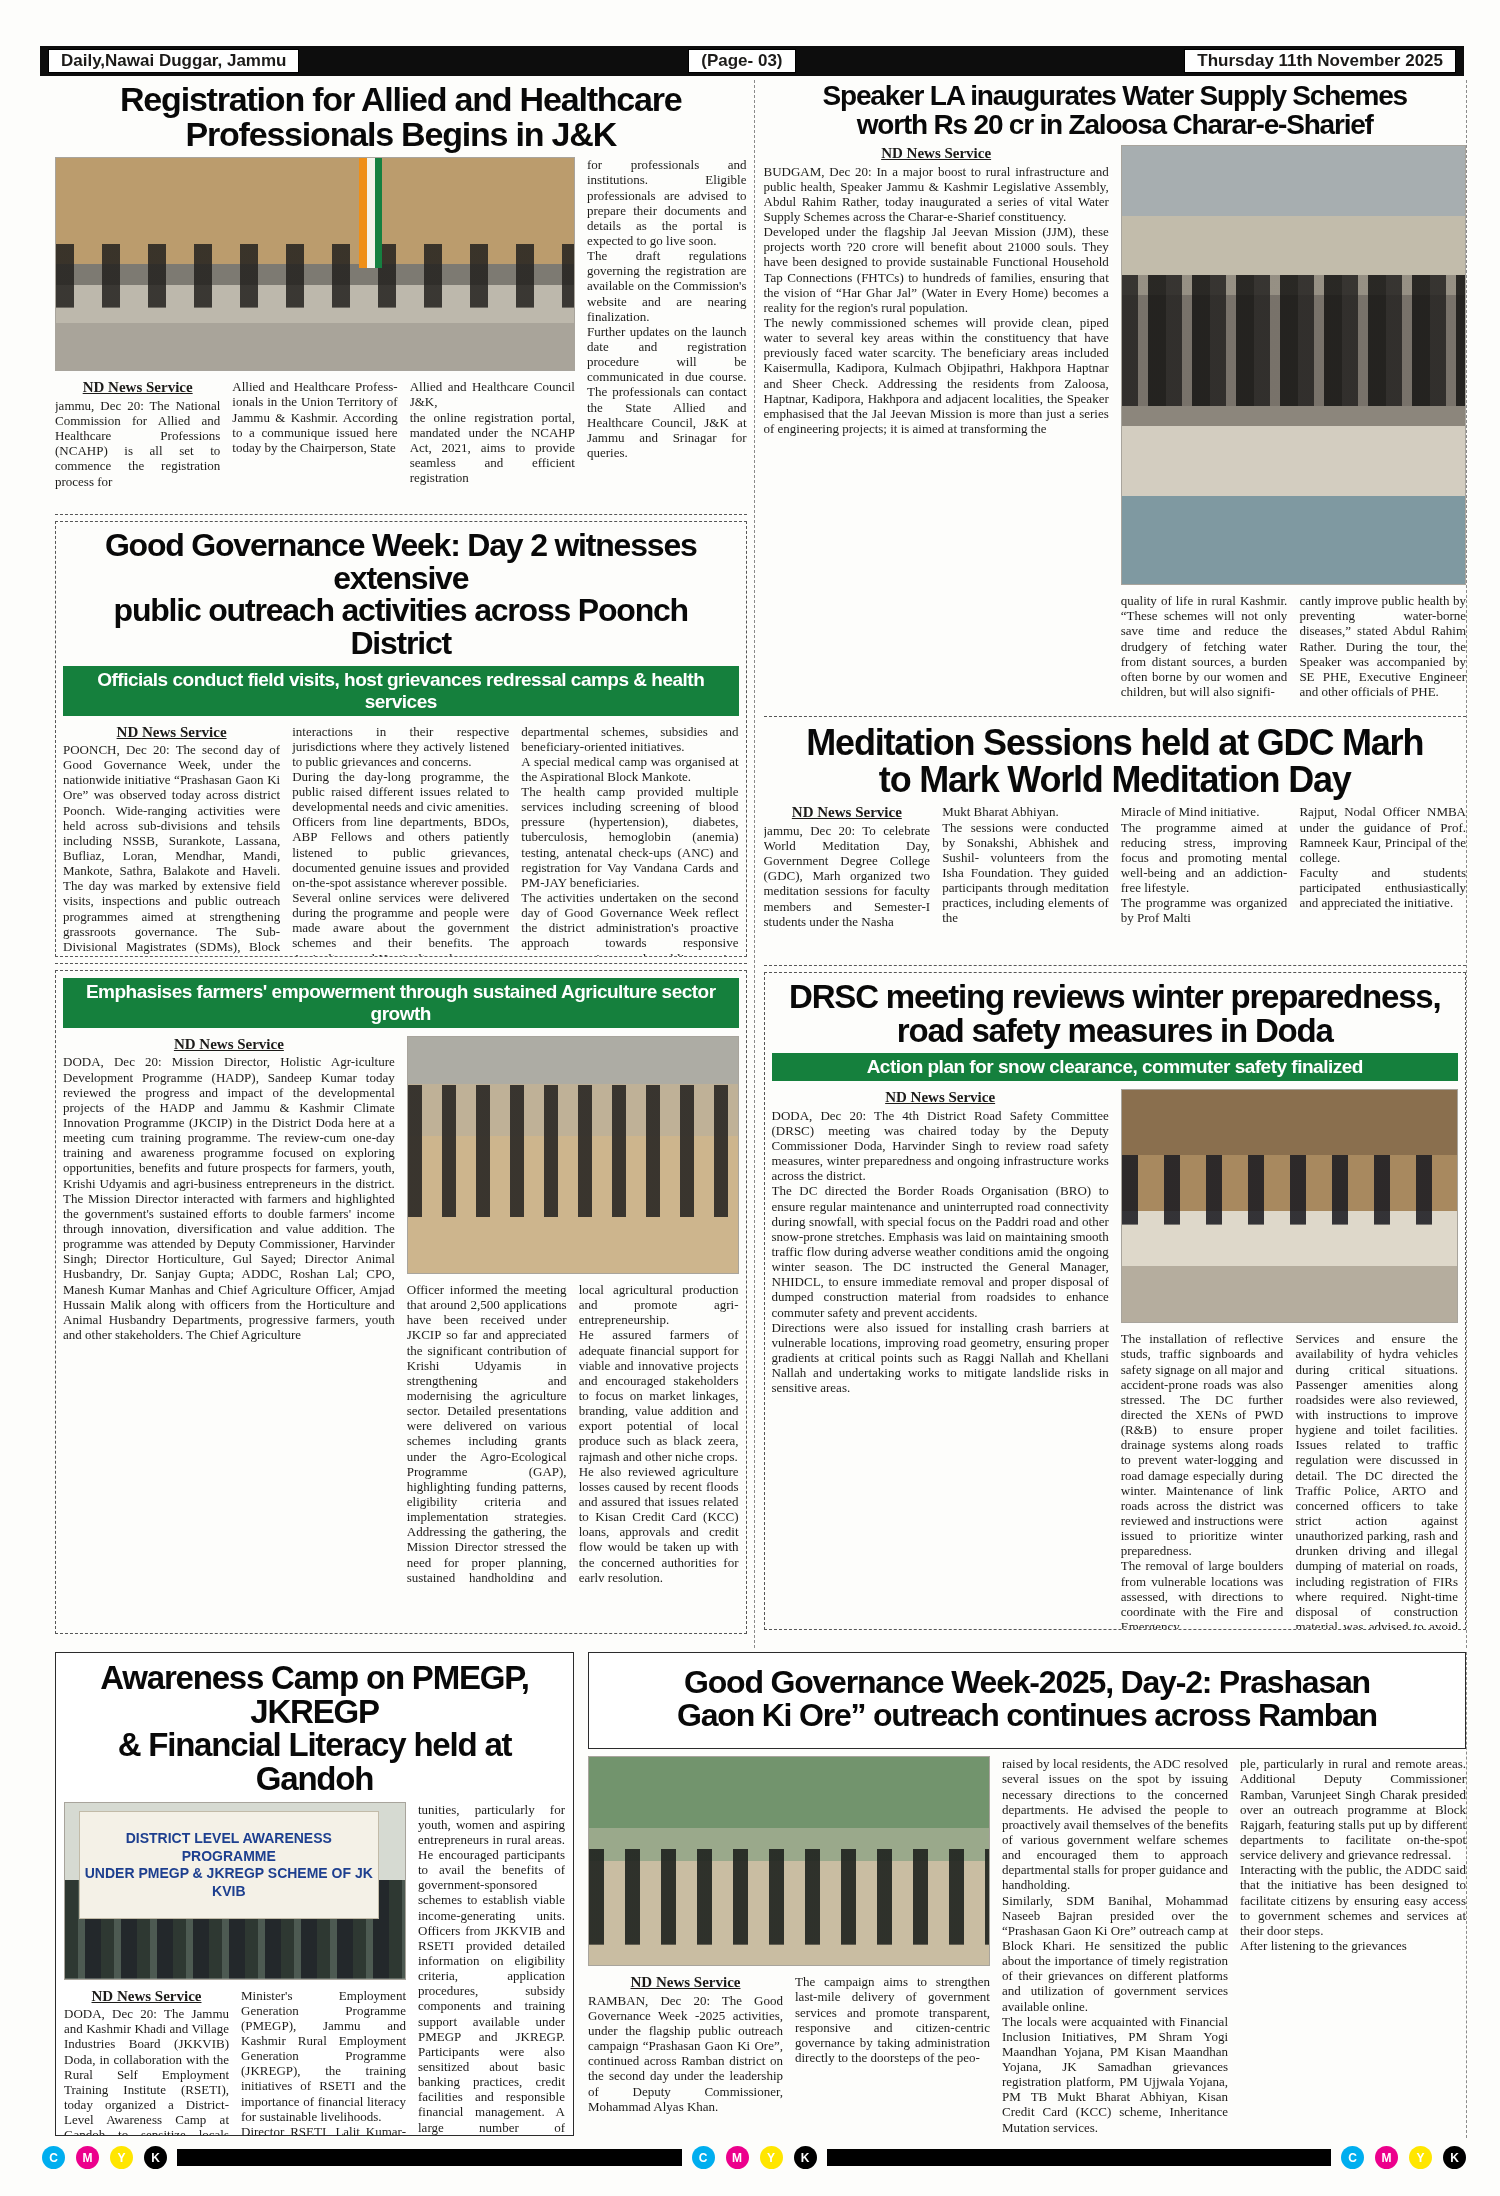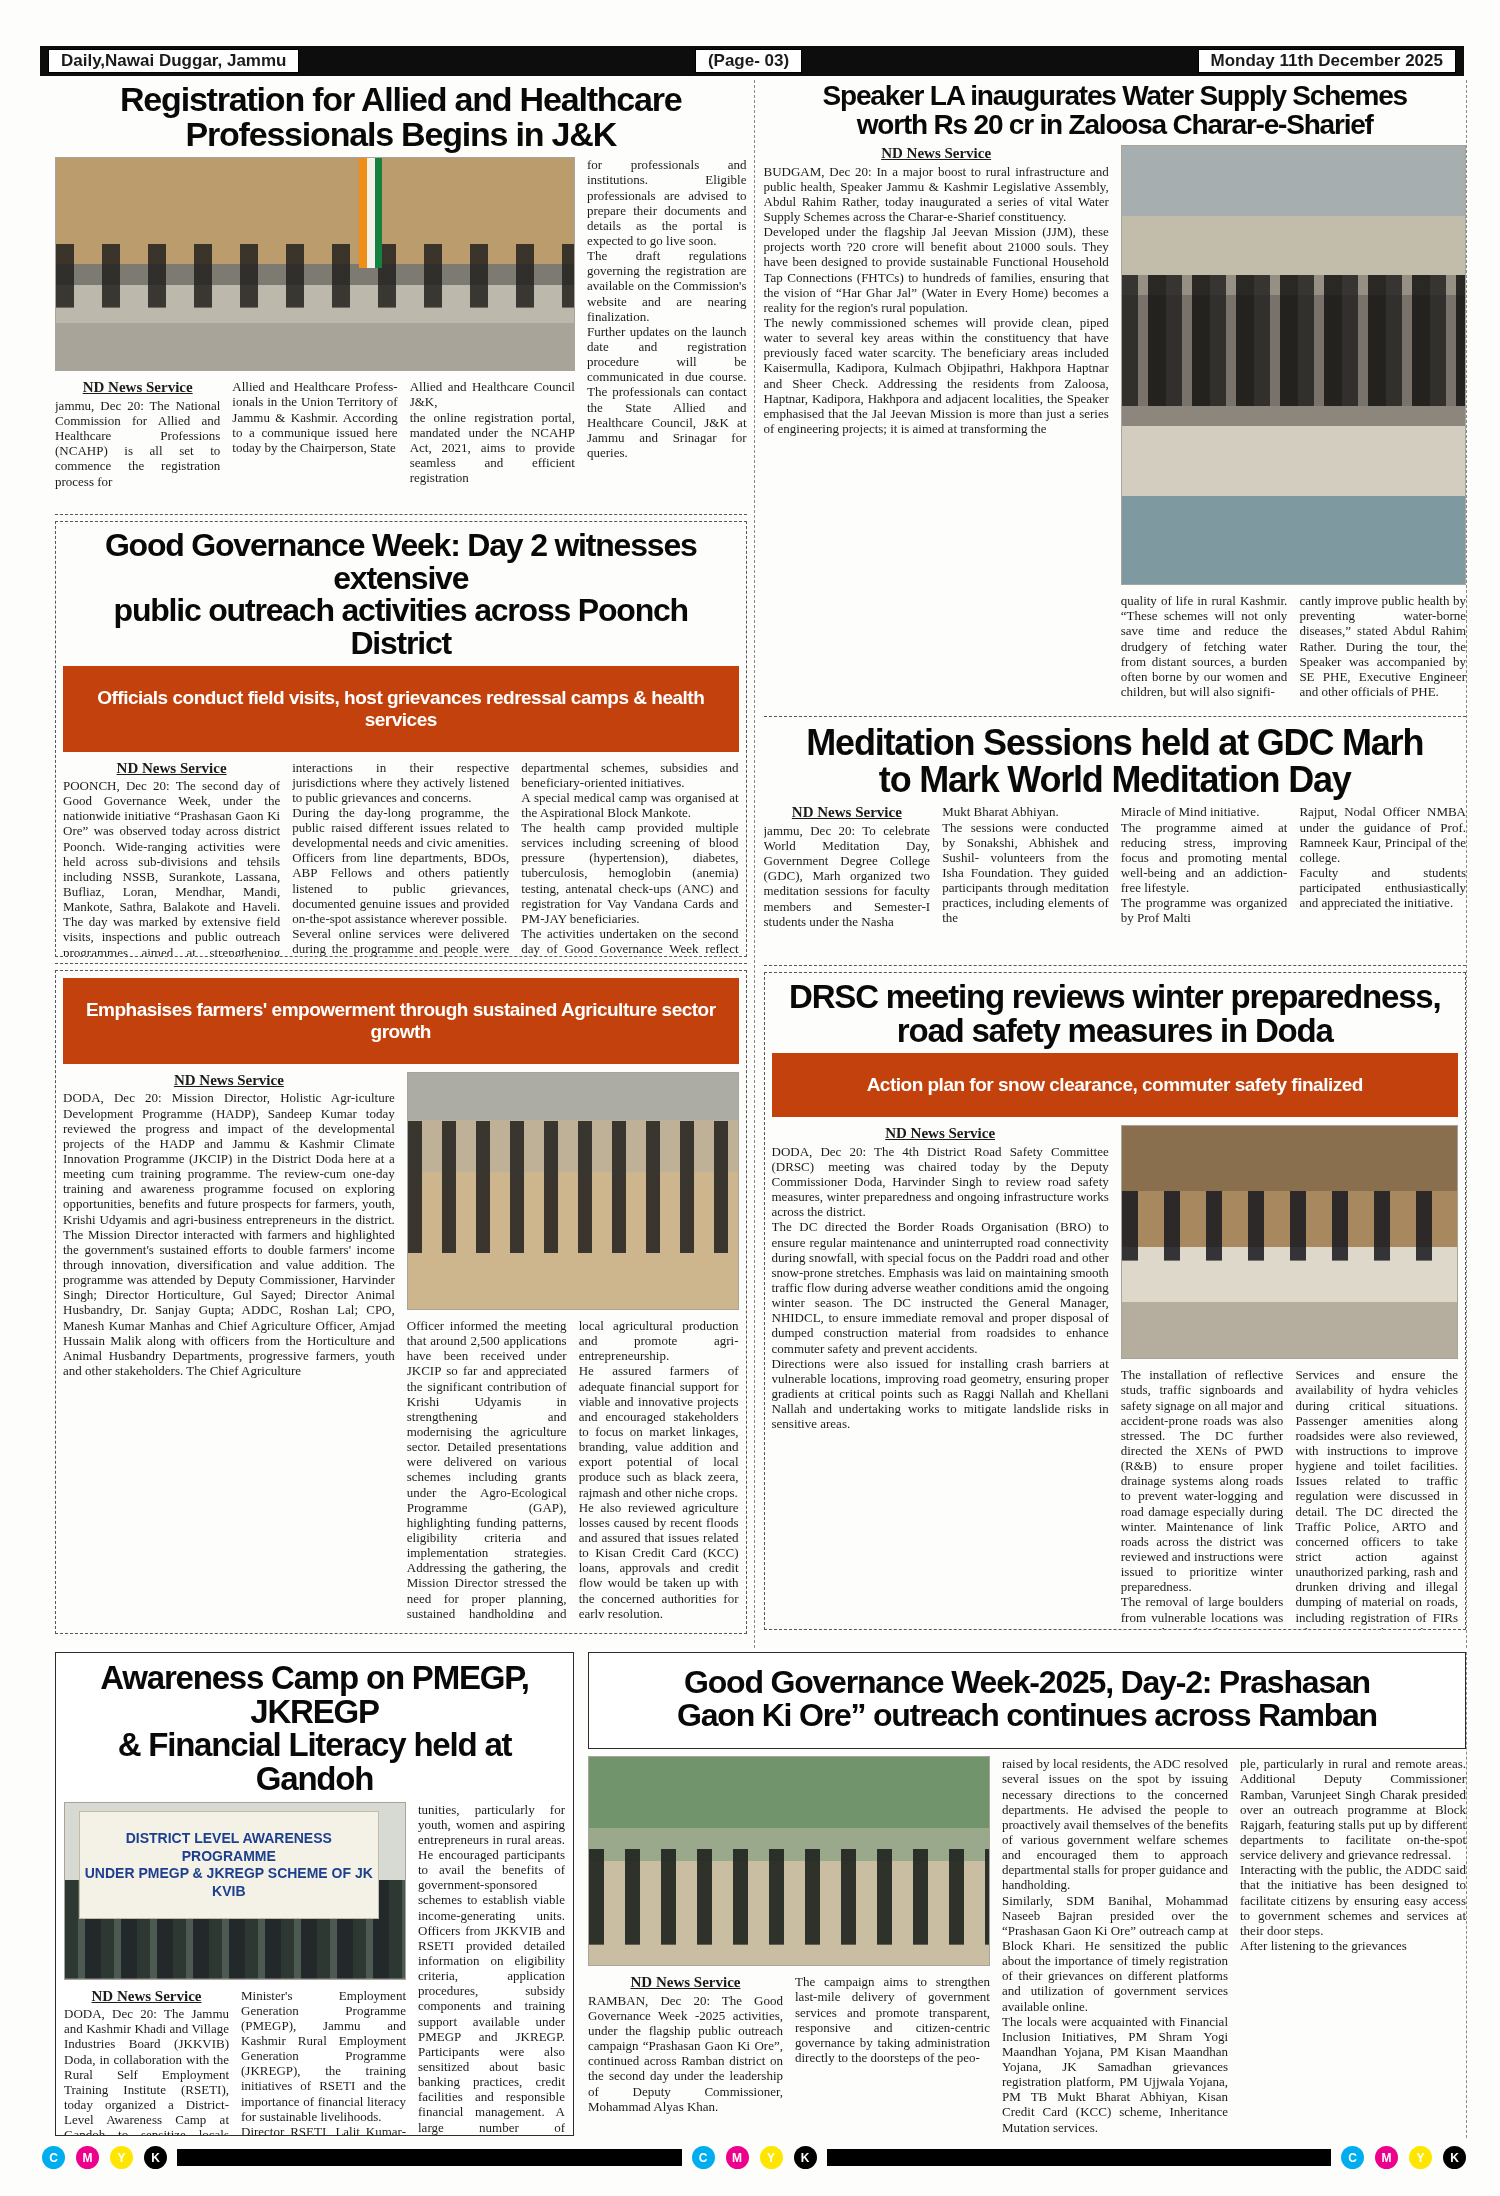--- a/index.html
+++ b/index.html
@@ -18,22 +18,22 @@
         border-right:1px dashed #8a8a8a;box-sizing:border-box;overflow:hidden;}
   .half{box-sizing:border-box;overflow:hidden;}
   .half-left{width:700px;padding-right:7px;border-right:1px dashed #8a8a8a;}
   .half-right{width:712px;padding-left:9px;}
 
   .hl{font-family:"Liberation Sans",sans-serif;font-weight:700;text-align:center;
       letter-spacing:-1.2px;line-height:1.02;white-space:pre-line;margin:2px 0 6px 0;color:#090909;}
   .hl-a1{font-size:34px;}.hl-a2{font-size:28px;}.hl-a3{font-size:32px;}.hl-a4{font-size:36px;}
   .hl-a5{font-size:35px;}.hl-a6{font-size:33px;}.hl-a7{font-size:33px;}.hl-a8{font-size:32px;}
 
-  .subbar{background:#c2410c;color:#fff;font-family:"Liberation Sans",sans-serif;font-weight:700;
-          font-size:19px;text-align:center;padding:21px 2px;margin:2px 0 8px 0;letter-spacing:-0.5px;}
+  .subbar{background:#15803d;color:#fff;font-family:"Liberation Sans",sans-serif;font-weight:700;
+          font-size:19px;text-align:center;padding:3px 2px;margin:2px 0 8px 0;letter-spacing:-0.5px;}
 
   .dash{border:0;border-top:1px dashed #555;margin:6px 0;}
   .dashbox{border:1px dashed #555;padding:5px 7px;box-sizing:border-box;}
   .solidbox{border:1px solid #2c2c2c;padding:6px 8px;box-sizing:border-box;background:#fff;}
   .hlbox{border:1px solid #2c2c2c;padding:11px 4px;margin-bottom:7px;background:#fff;}
 
   .row{display:flex;gap:12px;}
   .cols{display:flex;gap:12px;}
   .bcol{flex:1;font-size:13px;line-height:1.165;text-align:justify;overflow:hidden;}
   .btxt{white-space:pre-line;}
@@ -106,21 +106,21 @@
   .pbar{flex:1;height:17px;background:#000;}
 </style>
 </head>
 <body>
 
 <div class="page">
 
   <div class="topbar">
     <span class="tag">Daily,Nawai Duggar, Jammu</span>
     <span class="tag">(Page- 03)</span>
-    <span class="tag">Monday 11th December 2025</span>
+    <span class="tag">Thursday 11th November 2025</span>
   </div>
 
   <div class="main">
 
     <div class="half half-left">
 
       <section class="art h-a1">
         <h1 class="hl hl-a1">Registration for Allied and Healthcare
 Professionals Begins in J&amp;K</h1>
         <div class="row">

